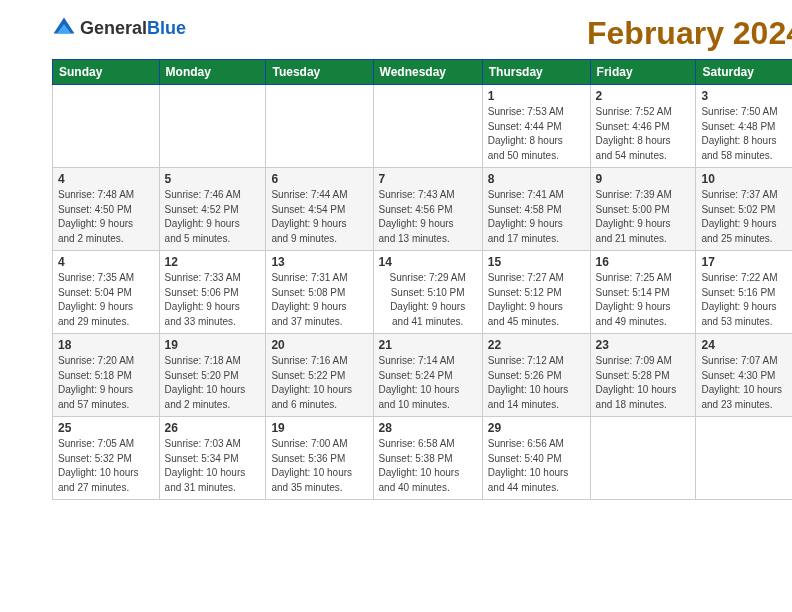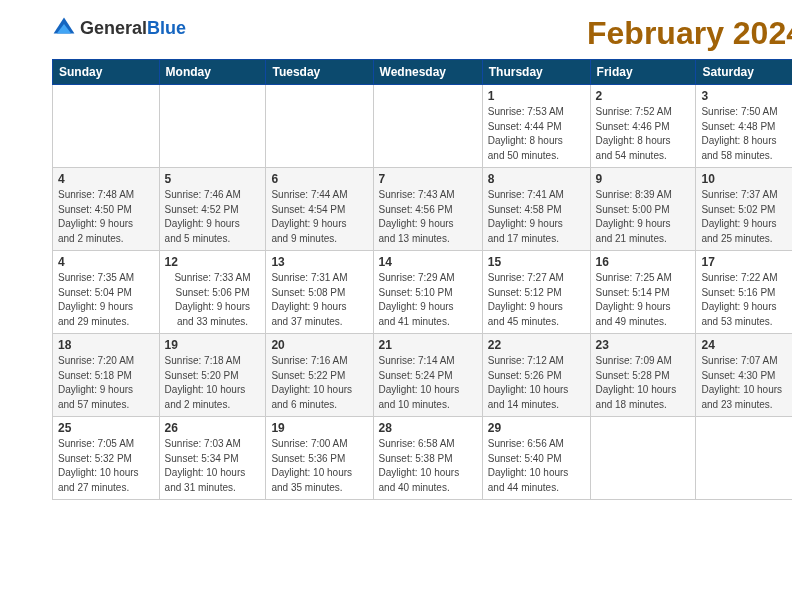--- a/index.html
+++ b/index.html
@@ -54,21 +54,21 @@
       font-size: 15px;
       color: #555;
       margin-top: 2px;
     }
     .calendar {
       width: 100%;
       border-collapse: collapse;
       font-size: 10.5px;
     }
     .calendar thead th {
-      background-color: #0c4a6e;
+      background-color: #15803d;
       color: #fff;
       text-align: left;
       padding: 5px 6px;
       font-size: 12px;
       font-weight: bold;
       border: 1px solid #0d47a1;
     }
     .calendar tbody td {
       vertical-align: top;
       border: 1px solid #ccc;
@@ -185,21 +185,21 @@
           </td>
           <td>
             <div class="day-number">8</div>
             <div class="day-info" style="white-space: pre-line;">Sunrise: 7:41 AM
 Sunset: 4:58 PM
 Daylight: 9 hours
 and 17 minutes.</div>
           </td>
           <td>
             <div class="day-number">9</div>
-            <div class="day-info" style="white-space: pre-line;">Sunrise: 8:39 AM
+            <div class="day-info" style="white-space: pre-line;">Sunrise: 7:39 AM
 Sunset: 5:00 PM
 Daylight: 9 hours
 and 21 minutes.</div>
           </td>
           <td>
             <div class="day-number">10</div>
             <div class="day-info" style="white-space: pre-line;">Sunrise: 7:37 AM
 Sunset: 5:02 PM
 Daylight: 9 hours
 and 25 minutes.</div>
@@ -208,35 +208,35 @@
         <tr>
           <td>
             <div class="day-number">4</div>
             <div class="day-info" style="white-space: pre-line;">Sunrise: 7:35 AM
 Sunset: 5:04 PM
 Daylight: 9 hours
 and 29 minutes.</div>
           </td>
           <td>
             <div class="day-number">12</div>
-            <div class="day-info" style="white-space: pre-line; text-align: center;">Sunrise: 7:33 AM
+            <div class="day-info" style="white-space: pre-line;">Sunrise: 7:33 AM
 Sunset: 5:06 PM
 Daylight: 9 hours
 and 33 minutes.</div>
           </td>
           <td>
             <div class="day-number">13</div>
             <div class="day-info" style="white-space: pre-line;">Sunrise: 7:31 AM
 Sunset: 5:08 PM
 Daylight: 9 hours
 and 37 minutes.</div>
           </td>
           <td>
             <div class="day-number">14</div>
-            <div class="day-info" style="white-space: pre-line;">Sunrise: 7:29 AM
+            <div class="day-info" style="white-space: pre-line; text-align: center;">Sunrise: 7:29 AM
 Sunset: 5:10 PM
 Daylight: 9 hours
 and 41 minutes.</div>
           </td>
           <td>
             <div class="day-number">15</div>
             <div class="day-info" style="white-space: pre-line;">Sunrise: 7:27 AM
 Sunset: 5:12 PM
 Daylight: 9 hours
 and 45 minutes.</div>

